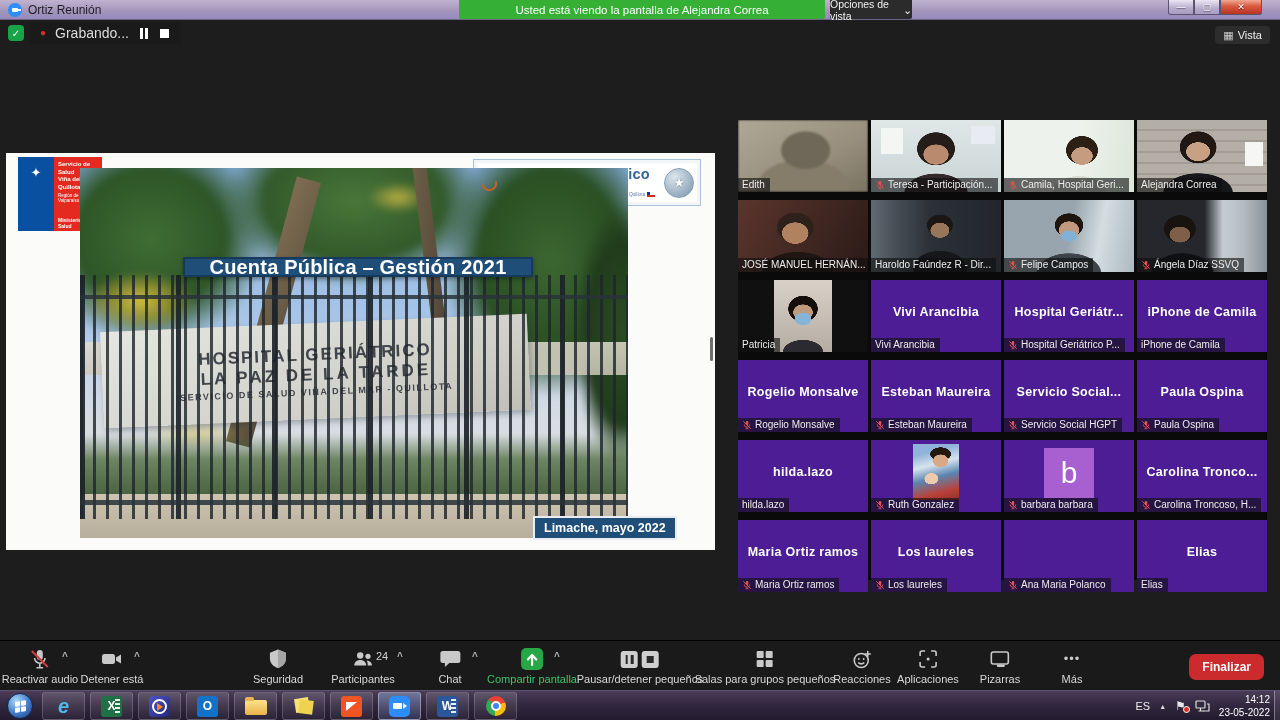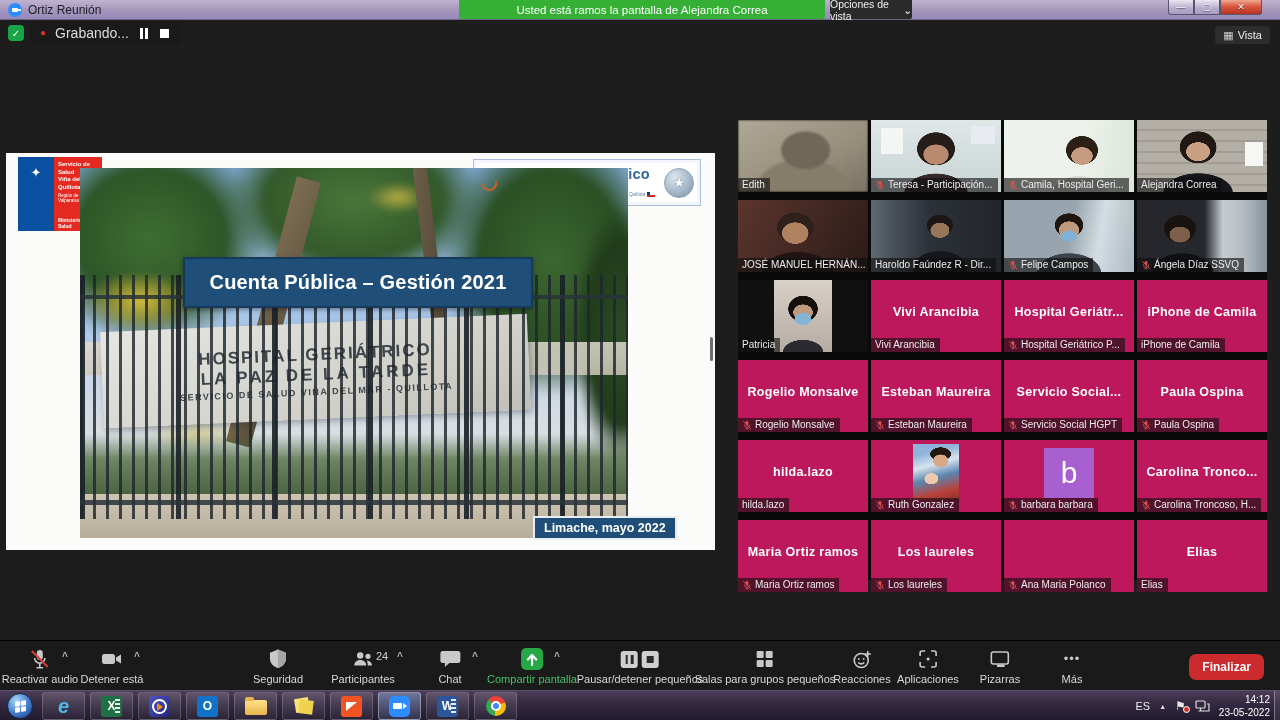--- a/index.html
+++ b/index.html
@@ -67,21 +67,21 @@
   #hosp-title{font-size:14.5px;color:#34679a;font-weight:bold;letter-spacing:.2px}
   #hosp-sub{font-size:5.5px;color:#b0763a;letter-spacing:2.5px;font-weight:bold;margin-top:1px}
   #hosp-tag{font-size:4.8px;color:#5b7da0;margin-top:2px;display:flex;justify-content:center;align-items:center;gap:2px}
   .chile-flag{display:inline-block;width:8px;height:5px;
     background:linear-gradient(#fff 0 50%,#d52b1e 50% 100%);position:relative}
   .chile-flag::before{content:"";position:absolute;left:0;top:0;width:3px;height:2.5px;background:#0039a6}
   #hosp-seal{width:30px;height:30px;border-radius:50%;flex:0 0 auto;position:relative;
     background:radial-gradient(circle at 35% 30%,#dde6ee,#9fb4c6 60%,#7b93a8);
     border:1px solid #8aa0b4;display:flex;align-items:center;justify-content:center;
     color:#fff;font-size:13px;text-shadow:0 0 2px #5a7186}
-  #title-banner{position:absolute;left:177px;top:104px;width:350px;height:51px;background:#1f4e79;
+  #title-banner{position:absolute;left:177px;top:104px;width:350px;height:20px;background:#1f4e79;
     border:2px solid #16395c;box-shadow:0 2px 4px rgba(0,0,0,.35);display:flex;align-items:center;
     justify-content:center;color:#fff;font-weight:bold;font-size:20px;z-index:6;letter-spacing:.2px}
   #date-badge{position:absolute;left:527px;top:363px;height:24px;padding:0 9px;background:#1f4e79;
     border:2px solid #e9edf2;display:flex;align-items:center;color:#fff;font-weight:bold;
     font-size:12.5px;z-index:7}
 
   
   #photo{position:absolute;left:74px;top:15px;width:548px;height:370px;
     background:linear-gradient(#84acdc 0%,#a9c6e8 42%,#ccd8e8 58%,#d8dde2 70%)}
   #photo-art{position:absolute;inset:0;overflow:hidden}
@@ -114,21 +114,21 @@
     background:
       linear-gradient(rgba(40,50,56,.85),rgba(40,50,56,.85)) 0 8%/100% 4px no-repeat,
       linear-gradient(rgba(40,50,56,.85),rgba(40,50,56,.85)) 0 94%/100% 5px no-repeat,
       repeating-linear-gradient(90deg,rgba(30,38,44,.82) 0 3px,transparent 3px 13px),
       repeating-linear-gradient(90deg,rgba(25,32,38,.9) 0 5px,transparent 5px 96px)}
   #scroll-thumb{position:absolute;left:710px;top:316px;width:3px;height:24px;background:#6f6f6f;border-radius:2px}
 
   
   #grid{position:absolute;left:738px;top:99px;width:529px;height:460px;background:#0a0a0a;
     display:grid;grid-template-columns:repeat(4,1fr);grid-template-rows:repeat(6,72px);gap:8px 3px}
-  .tile{position:relative;background:#be185d;overflow:hidden;cursor:pointer}
+  .tile{position:relative;background:#4c1d95;overflow:hidden;cursor:pointer}
   .tile.type-video{background:#101010}
   .tile.active{box-shadow:inset 0 0 0 2px #c8d943}
   .video-art{position:absolute;inset:0}
   .center-name{position:absolute;inset:0 0 8px 0;display:flex;align-items:center;justify-content:center;
     color:#fff;font-weight:bold;font-size:12.5px;letter-spacing:.3px;text-align:center;padding:0 4px}
   .letter-avatar{position:absolute;left:50%;top:50%;transform:translate(-50%,-56%);width:50px;height:50px;
     background:#a85fd0;color:#fff;font-size:30px;display:flex;align-items:center;justify-content:center}
   .tile-label{position:absolute;left:0;bottom:0;max-width:100%;display:flex;align-items:center;gap:3px;
     background:rgba(15,15,15,.62);padding:1px 5px 2px 4px;font-size:10px;color:#ececec;white-space:nowrap;overflow:hidden}
   .mic-muted-sm{flex:0 0 auto}
@@ -258,21 +258,21 @@
   #tray-clock{text-align:right;color:#fff;font-size:10px;line-height:1.3;cursor:pointer}
   #show-desktop{position:absolute;right:0;top:0;width:6px;height:30px;border-left:1px solid rgba(255,255,255,.35);
     background:rgba(255,255,255,.08);cursor:pointer}
 </style>
 </head>
 <body>
 
 <div id="titlebar">
   <span class="tb-appicon"></span>
   <span id="win-title">Ortiz Reunión</span>
-  <div id="share-banner">Usted está ramos la pantalla de Alejandra Correa</div>
+  <div id="share-banner">Usted está viendo la pantalla de Alejandra Correa</div>
   <div id="view-options">
     <span>Opciones de vista</span>
     <span>⌄</span>
   </div>
   <div id="win-controls">
     <div class="win-btn min">—</div>
     <div class="win-btn max">▢</div>
     <div class="win-btn close">✕</div>
   </div>
 </div>

